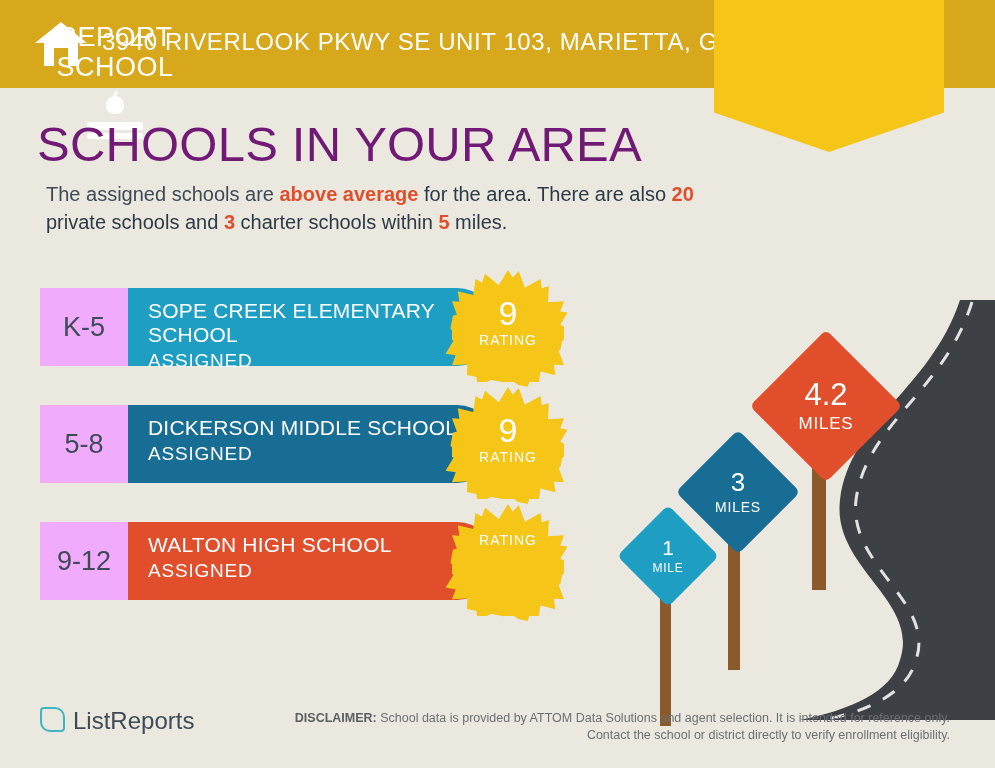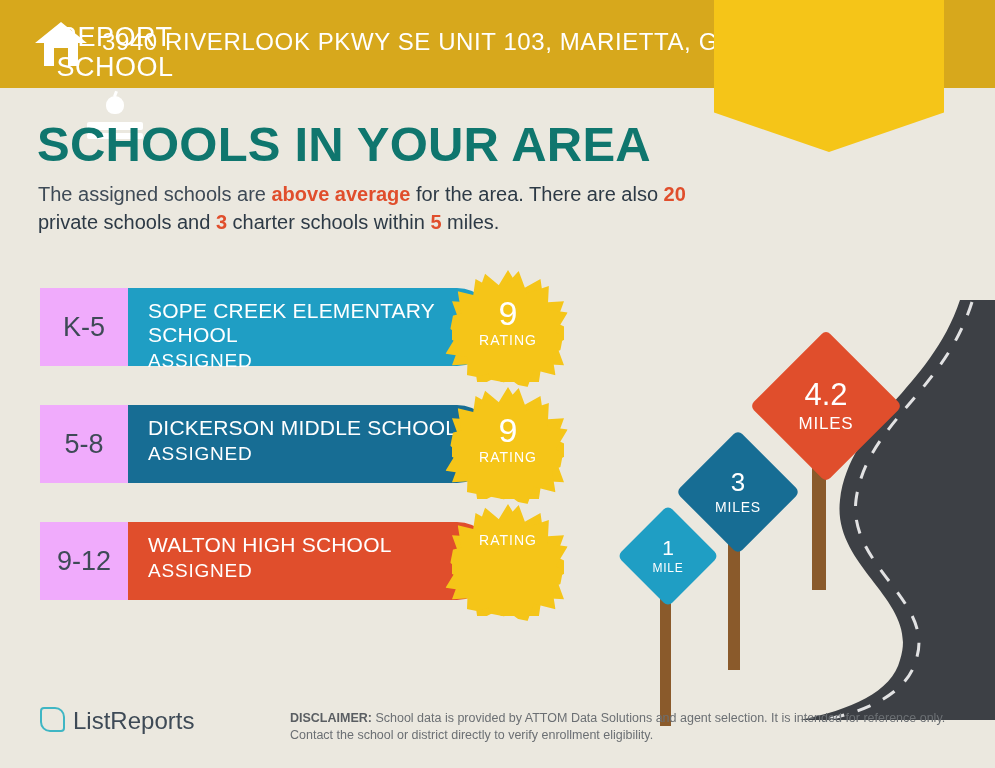--- a/index.html
+++ b/index.html
@@ -95,27 +95,27 @@
     background: #ffffff;
     margin: 3px auto 0;
     border-radius: 2px;
   }
 
   
   .main-title {
     position: absolute;
     left: 37px; top: 116px;
     font-size: 49px;
-    font-weight: bold;
-    color: #0f766e;
+    font-weight: normal;
+    color: #701a75;
     letter-spacing: 0.2px;
   }
   .subtitle {
     position: absolute;
-    left: 38px; top: 180px;
+    left: 46px; top: 180px;
     width: 660px;
     font-size: 20px;
     line-height: 28px;
     color: #3e4a56;
   }
   .subtitle b { color: #e04e2c; }
   .subtitle .dark { color: #2d3a46; }
 
   
   .school-row {
@@ -239,21 +239,21 @@
     font-size: 24px;
     color: #3e4a56;
   }
   .disclaimer {
     position: absolute;
     left: 290px; top: 710px;
     width: 660px;
     font-size: 12.5px;
     line-height: 17px;
     color: #6b6f73;
-    text-align: left;
+    text-align: right;
   }
   .disclaimer b { color: #5a5e62; }
 </style>
 </head>
 <body>
 
 <div class="page">
 
   <div class="header-bar">
     <div class="home-icon">

